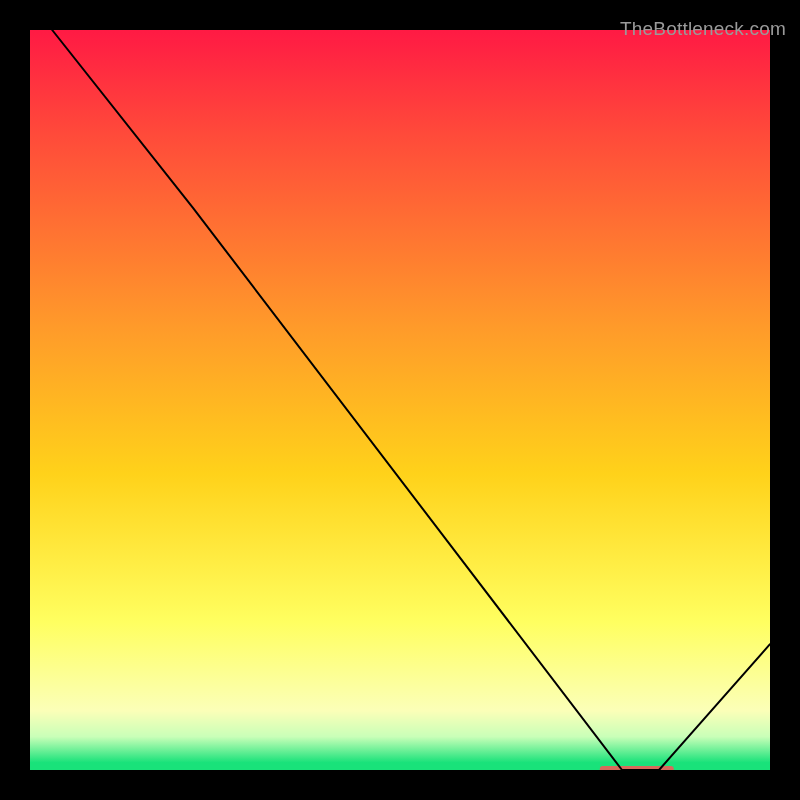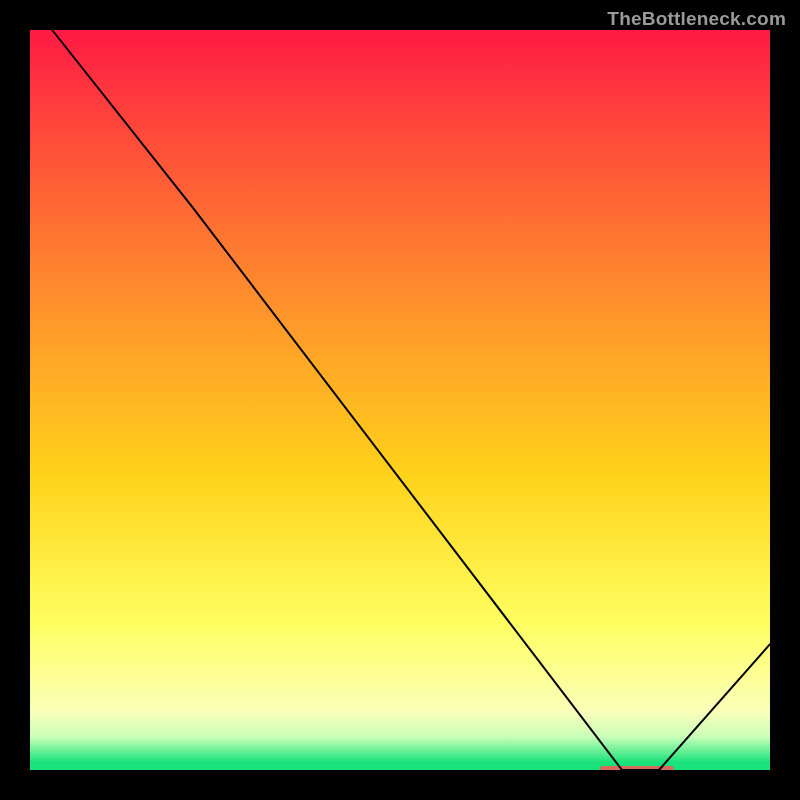--- a/index.html
+++ b/index.html
@@ -10,24 +10,24 @@
     background: #ffffff;
     font-family: Arial, Helvetica, sans-serif;
   }
   .chart-wrapper {
     position: relative;
     width: 800px;
     height: 800px;
   }
   .attribution {
     position: absolute;
-    top: 8px;
+    top: 18px;
     right: 14px;
     font-size: 19px;
-    font-weight: 700;
+    font-weight: 400;
     color: #5a5a5a;
     letter-spacing: 0.2px;
   }
   svg {
     display: block;
   }
 </style>
 </head>
 <body>
 

